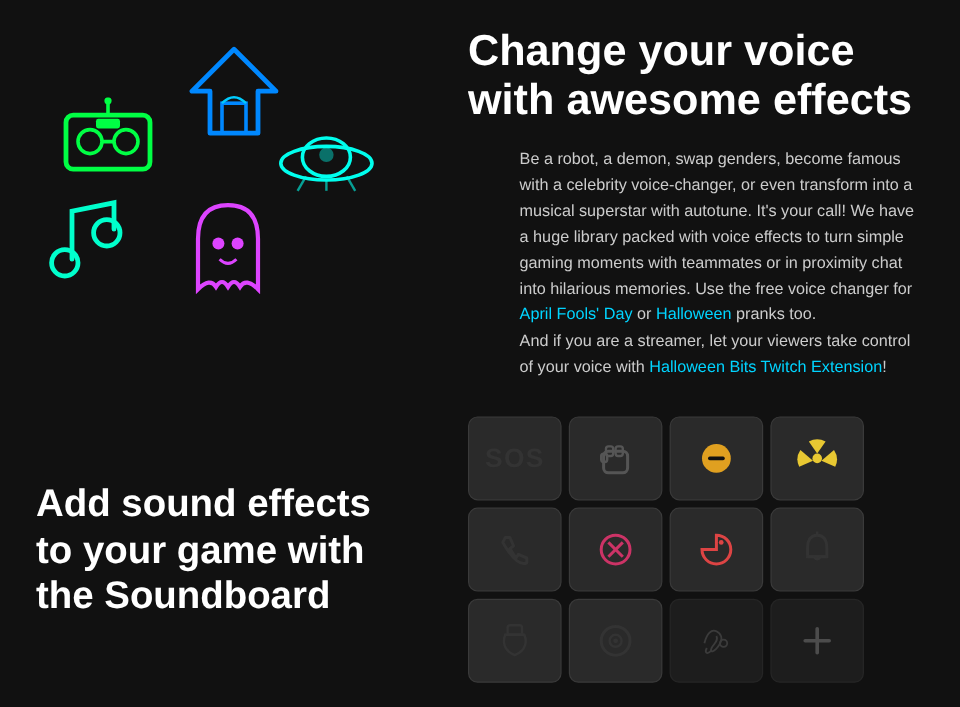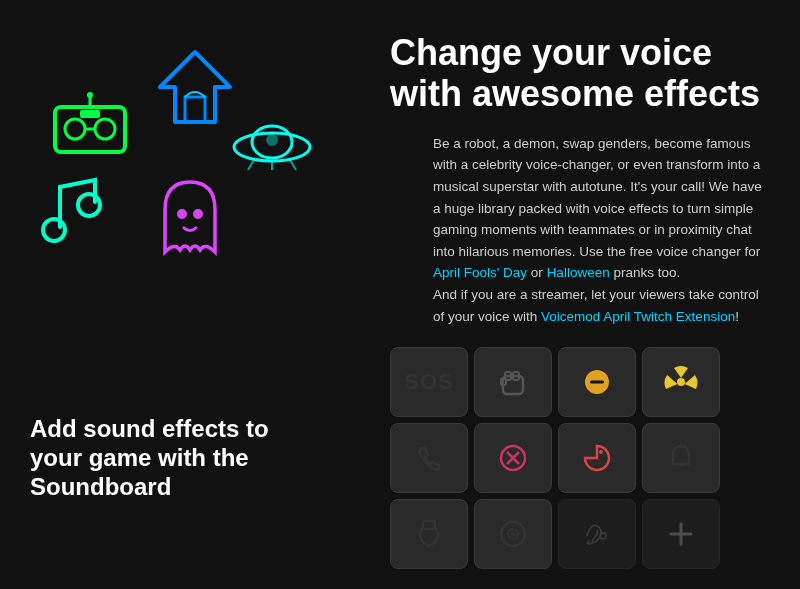--- a/index.html
+++ b/index.html
@@ -11,21 +11,21 @@
       font-family: -apple-system, BlinkMacSystemFont, 'Segoe UI', sans-serif;
       color: #ffffff;
       overflow: hidden;
       display: flex;
       flex-direction: column;
     }
 
     .top-section {
       display: flex;
       flex: 1;
-      padding: 32px 30px 20px 30px;
+      padding: 21px 30px 20px 30px;
     }
 
     .left-panel {
       width: 340px;
       position: relative;
       flex-shrink: 0;
     }
 
     .emoji-art {
       width: 300px;
@@ -116,21 +116,21 @@
     }
 
     .bottom-left {
       width: 340px;
       flex-shrink: 0;
       display: flex;
       align-items: center;
     }
 
     .bottom-left h2 {
-      font-size: 24px;
+      font-size: 32px;
       font-weight: 700;
       line-height: 1.2;
       color: #ffffff;
       max-width: 280px;
     }
 
     .bottom-right {
       flex: 1;
       padding-left: 20px;
     }
@@ -222,21 +222,21 @@
       </svg>
     </div>
   </div>
 
   <div class="right-panel">
     <h1>
       Change your voice<br>with awesome effects
     </h1>
     <p>
       Be a robot, a demon, swap genders, become famous with a celebrity voice-changer, or even transform into a musical superstar with autotune. It's your call! We have a huge library packed with voice effects to turn simple gaming moments with teammates or in proximity chat into hilarious memories. Use the free voice changer for <a class="link-april" href="#">April Fools' Day</a> or <a class="link-halloween" href="#">Halloween</a> pranks too.<br>
-      And if you are a streamer, let your viewers take control of your voice with <a class="link-voicemod" href="#">Voicemod April Twitch Extension</a>!
+      And if you are a streamer, let your viewers take control of your voice with <a class="link-voicemod" href="#">Halloween Bits Twitch Extension</a>!
     </p>
   </div>
 </div>
 
 <div class="bottom-section">
 
   <div class="bottom-left">
     <h2>Add sound effects to your game with the Soundboard</h2>
   </div>
 

